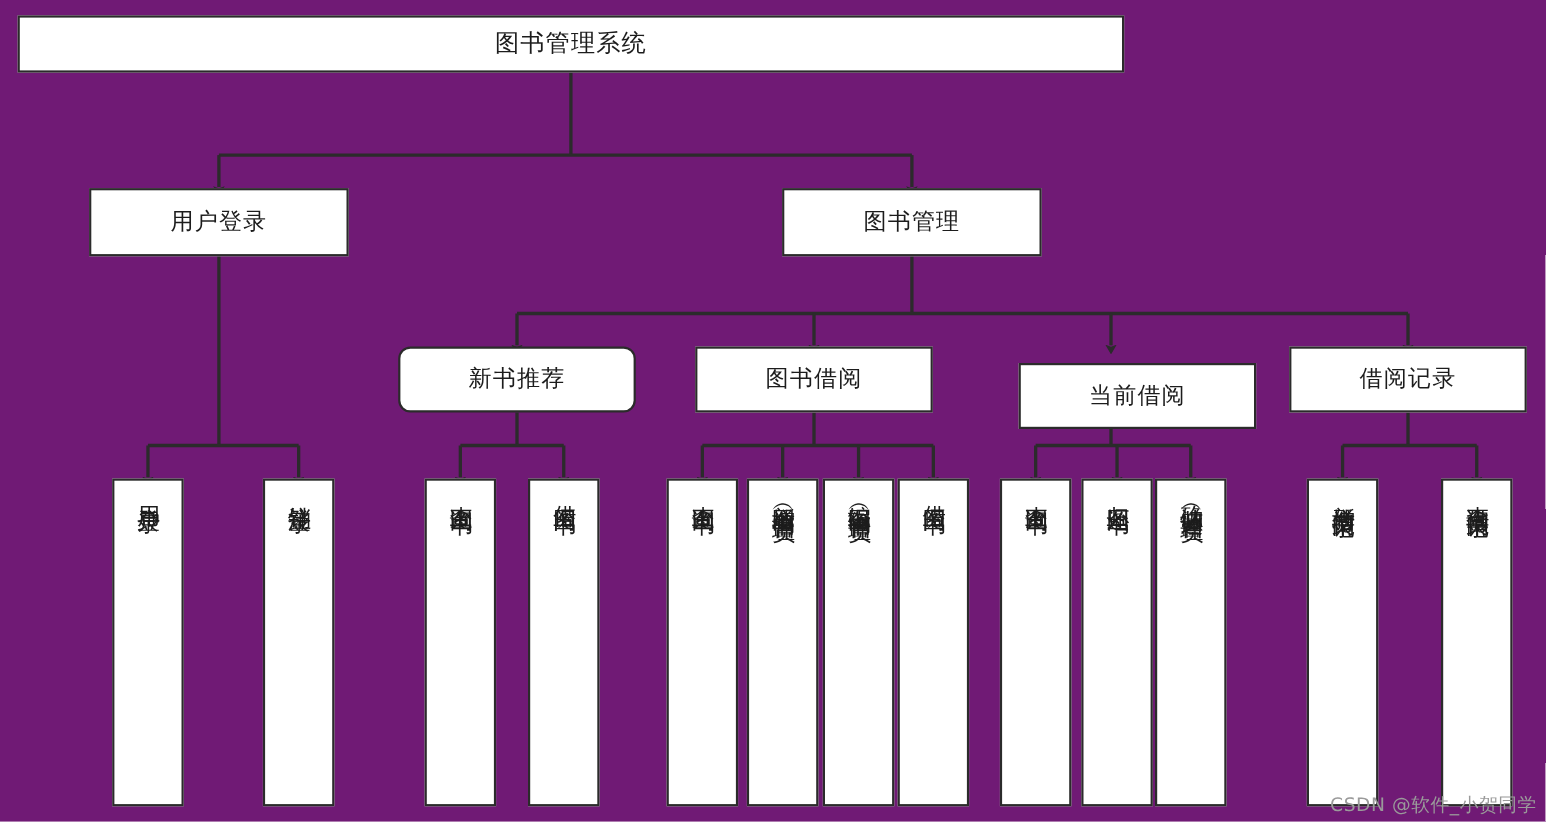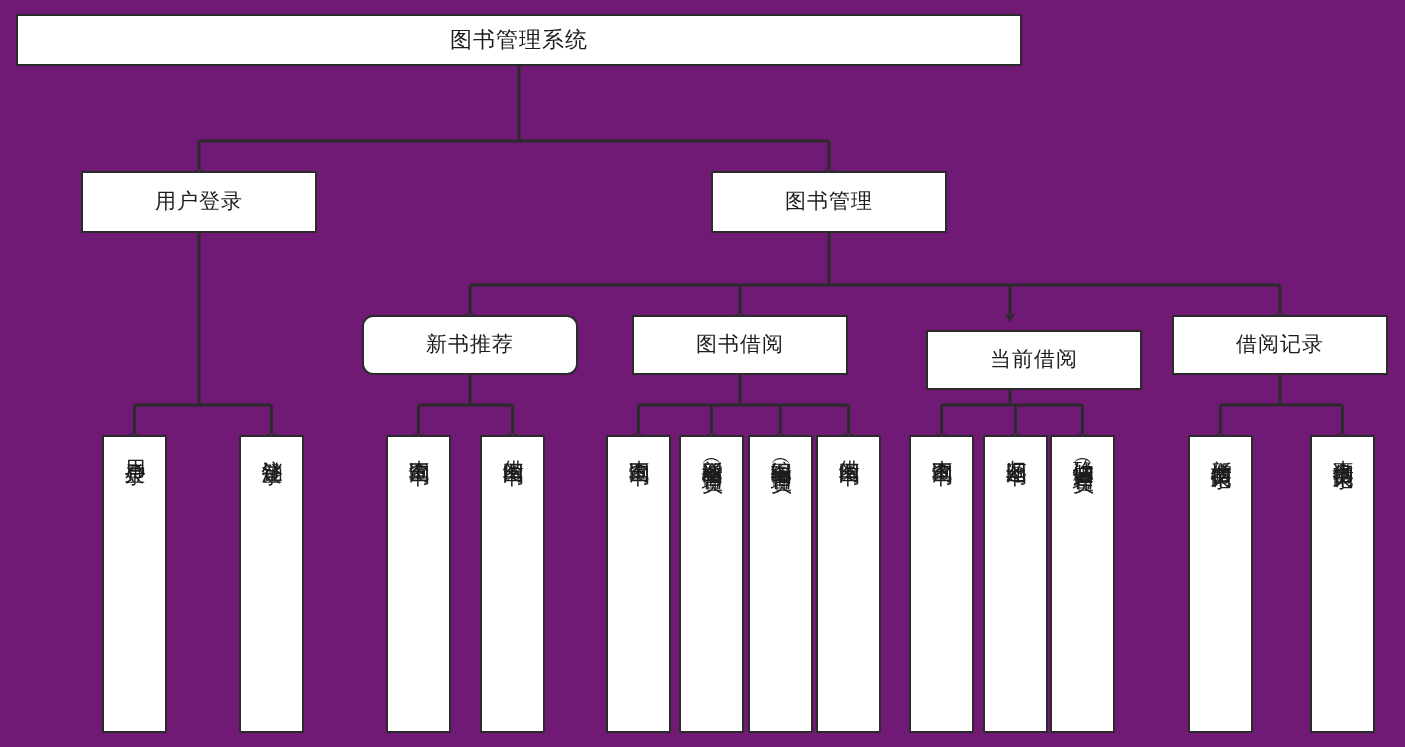--- a/index.html
+++ b/index.html
@@ -174,13 +174,14 @@
         <span class="label">确认归还（管理员）</span>
       </div>
       <div class="node node-v" style="left: 1188px; top: 435px; width: 65px; height: 298px;">
         <span class="label">新增借阅记录</span>
       </div>
       <div class="node node-v" style="left: 1310px; top: 435px; width: 65px; height: 298px;">
         <span class="label">查询借阅记录</span>
       </div>
     </div>
 
+  <div id="watermark">CSDN @软件_小贺同学</div>
 </div>
 
 </body></html>

